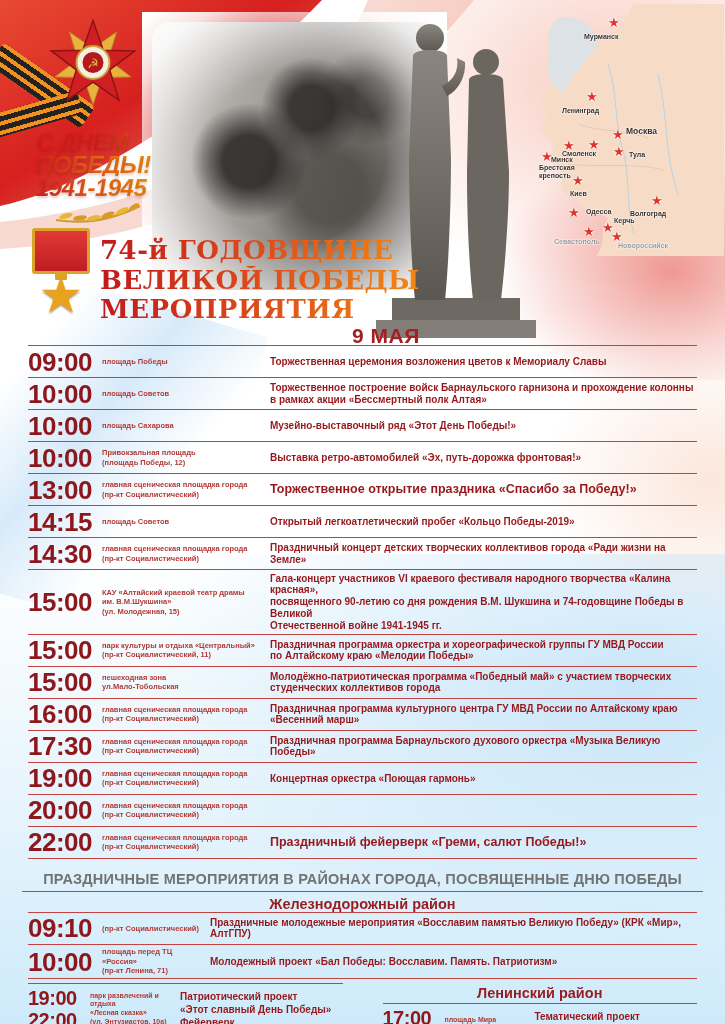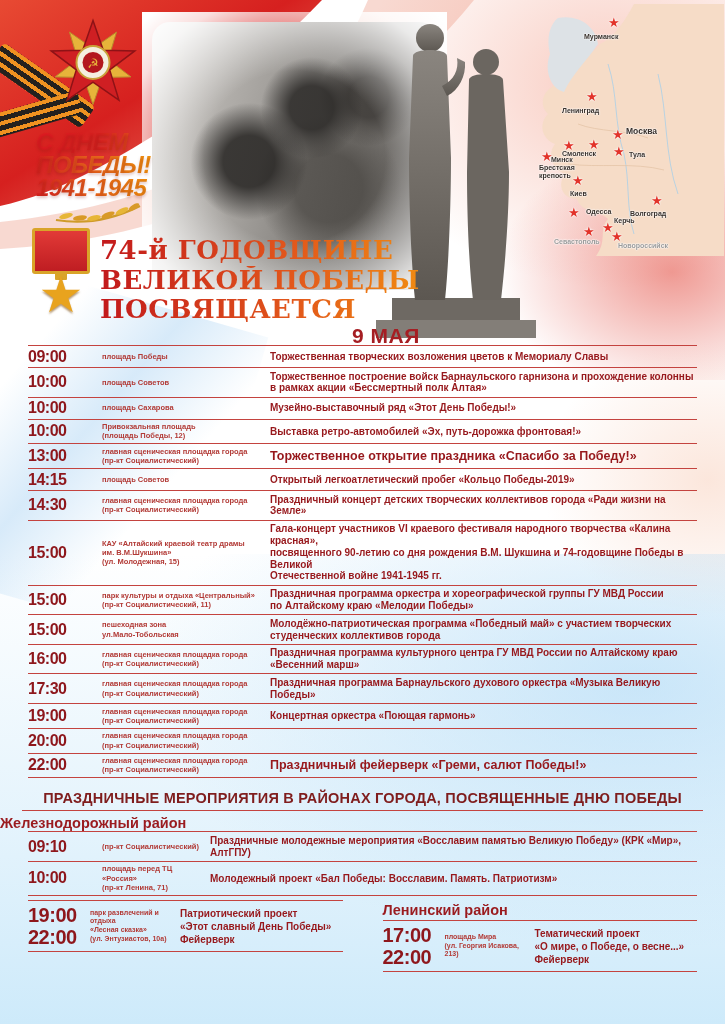--- a/index.html
+++ b/index.html
@@ -63,31 +63,31 @@
     .grad{-webkit-background-clip:text;background-clip:text;color:transparent;}
     .g-red{background-image:linear-gradient(90deg,#e11b22 0%,#d6201f 55%,#e8601c 100%);}
     .g-org{background-image:linear-gradient(90deg,#d6201f 0%,#e8601c 45%,#f0930f 100%);}
     .g-ded1{background-image:linear-gradient(90deg,#c2191c 0%,#e2571b 60%,#f08a12 100%);}
   }
   
   .content{position:relative;z-index:2;}
   .table{margin:0 28px;}
   .row{display:flex;align-items:center;border-top:1px solid #c4433f;padding:2.5px 0;}
   .table.main .row:last-child{border-bottom:1px solid #c4433f;}
-  .time{flex:none;width:74px;font-size:16px;font-weight:bold;color:#8e171c;
+  .time{flex:none;width:74px;font-size:26px;font-weight:bold;color:#8e171c;
      letter-spacing:-.5px;line-height:1;}
   .venue{flex:none;width:168px;font-size:7.5px;font-weight:bold;color:#b23a36;
      line-height:1.25;white-space:pre-line;padding-right:6px;box-sizing:border-box;}
   .desc{flex:1;font-size:10px;font-weight:bold;color:#97181c;line-height:1.18;
      white-space:pre-line;padding-right:2px;}
   .row.strong .desc{font-size:12.5px;line-height:1.15;}
   
   .section-title{margin:12px 22px 0;text-align:center;font-size:14.5px;font-weight:bold;
-     color:#7f1d1d;letter-spacing:.2px;border-bottom:1px solid #c4433f;padding-bottom:4px;}
-  .district-name{margin-top:4px;font-size:14.5px;font-weight:bold;color:#9a1b1f;}
+     color:#737373;letter-spacing:.2px;border-bottom:1px solid #c4433f;padding-bottom:4px;}
+  .district-name{margin-top:4px;text-align:center;font-size:14.5px;font-weight:bold;color:#9a1b1f;}
   .table.zhd .venue{width:108px;}
   .table.zhd .row:last-child{border-bottom:1px solid #c4433f;}
   .cols{display:flex;gap:40px;margin:2px 28px 0;}
   .col{flex:1;min-width:0;}
   .d-row{display:flex;align-items:center;border-top:1px solid #c4433f;border-bottom:1px solid #c4433f;
      padding:3px 0;margin-top:2px;}
   .d-time{flex:none;width:62px;font-size:20px;font-weight:bold;color:#8e171c;line-height:1.1;
      letter-spacing:-.5px;white-space:pre-line;}
   .d-venue{flex:none;width:90px;font-size:7px;font-weight:bold;color:#b23a36;line-height:1.25;
      white-space:pre-line;padding-right:4px;box-sizing:border-box;}
@@ -200,33 +200,33 @@
 
     <div class="hero-medal">
       <div class="hero-ribbon"></div>
       <div class="hero-link"></div>
       <div class="hero-star">★</div>
     </div>
 
     <div class="dedication">
       <div class="grad g-ded1">74-й ГОДОВЩИНЕ</div>
       <div class="grad g-ded1">ВЕЛИКОЙ ПОБЕДЫ</div>
-      <div class="grad g-ded1">ПОСВЯЩАЕТСЯ</div>
+      <div class="grad g-ded1">МЕРОПРИЯТИЯ</div>
     </div>
 
     <div class="date-title">9 МАЯ</div>
   </div>
 
   <div class="content">
     <div class="table main">
 
       <div class="row">
         <div class="time">09:00</div>
         <div class="venue">площадь Победы</div>
-        <div class="desc">Торжественная творческих возложения цветов к Мемориалу Славы</div>
+        <div class="desc">Торжественная церемония возложения цветов к Мемориалу Славы</div>
       </div>
       <div class="row">
         <div class="time">10:00</div>
         <div class="venue">площадь Советов</div>
         <div class="desc">Торжественное построение войск Барнаульского гарнизона и прохождение колонны
 в рамках акции «Бессмертный полк Алтая»</div>
       </div>
       <div class="row">
         <div class="time">10:00</div>
         <div class="venue">площадь Сахарова</div>

